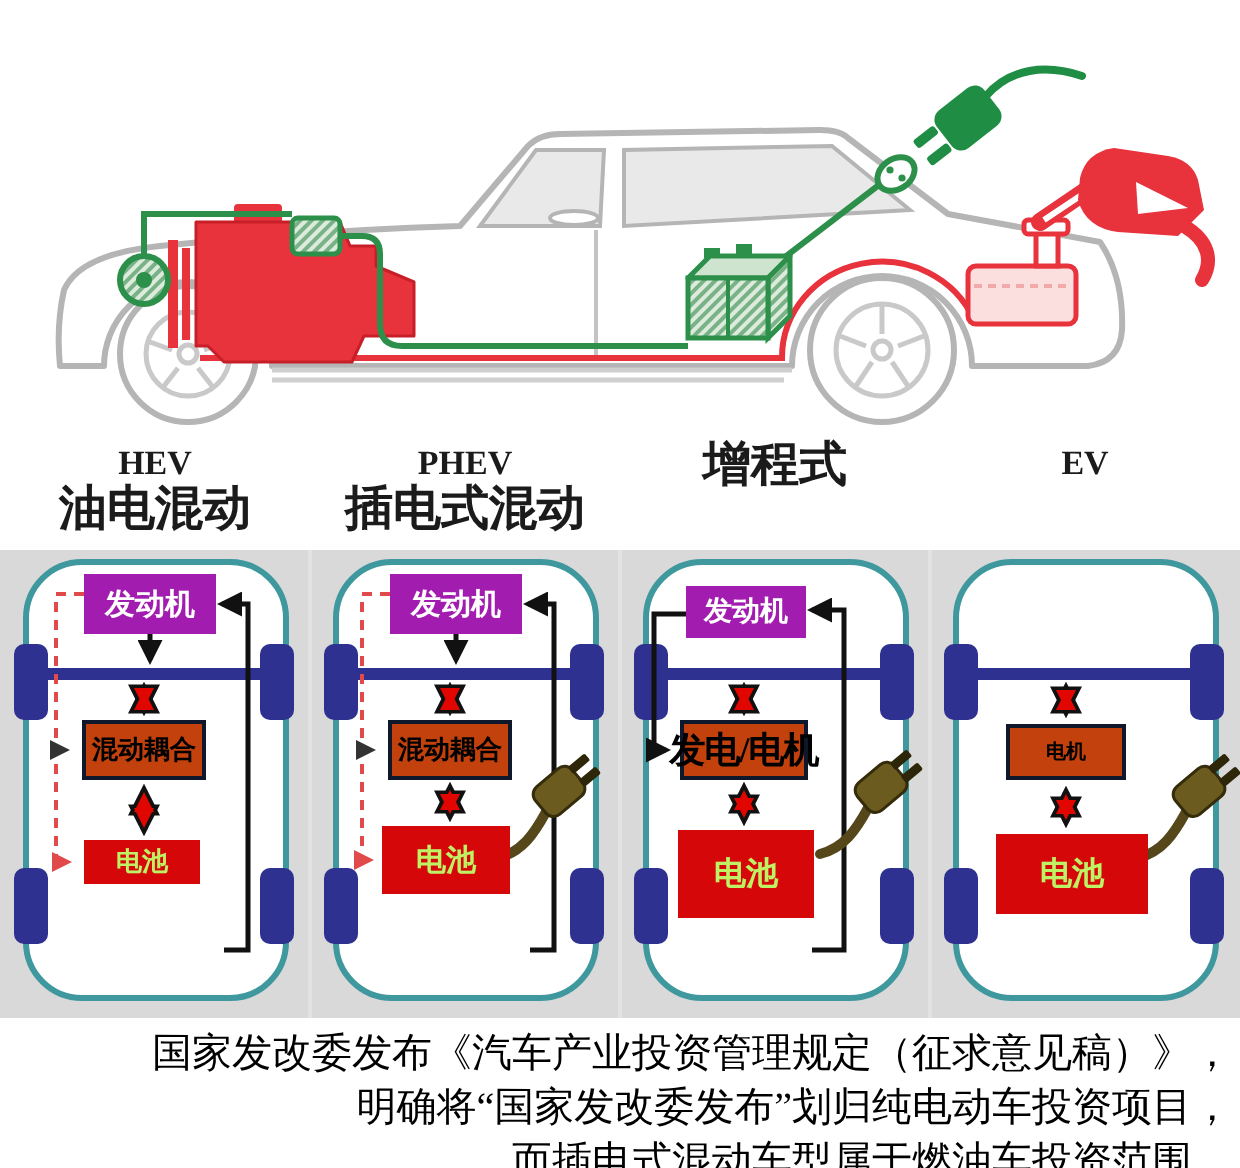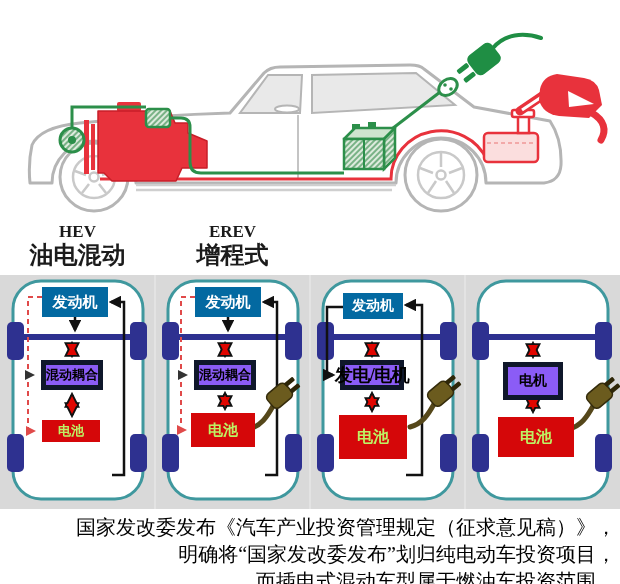--- a/index.html
+++ b/index.html
@@ -11,22 +11,22 @@
   .type-label{text-align:center;padding-top:2px;color:#1b1b1b;}
   .type-acronym{font-size:17px;font-weight:600;line-height:22px;}
   .type-name{font-size:24px;font-weight:600;line-height:24px;}
   .panels-row{position:absolute;top:248px;left:0;width:620px;height:234px;
               background:#d9d9d9;display:grid;grid-template-columns:repeat(4,155px);}
   .gutter{position:absolute;top:0;bottom:0;width:2px;background:#e3e3e3;}
   .panel{position:relative;width:155px;height:234px;}
   .panel svg{position:absolute;top:0;left:0;}
   .box{position:absolute;display:flex;align-items:center;justify-content:center;
        font-weight:bold;box-sizing:border-box;white-space:nowrap;}
-  .box.black{background:#0369a1;color:#fff;}
-  .box.blue{background:#8b5cf6;border:5px solid #0f172a;color:#000;}
+  .box.black{background:#a21caf;color:#fff;}
+  .box.blue{background:#c2410c;border:2px solid #0f172a;color:#000;}
   .box.red{background:#d50709;color:#bef264;}
   .caption{position:absolute;top:487px;left:4px;width:612px;color:#000;
            font-size:20px;line-height:27px;text-align:right;}
   
   .chassis{fill:#fff;stroke:#3f989e;stroke-width:3;}
   .wheel{fill:#2e3190;}
   .axle{fill:#2e3190;}
   .ln{stroke:#111;stroke-width:2.5;fill:none;}
   .dbl-b{stroke:#111;stroke-width:3.2;}
   .dbl-r{stroke:#e10600;stroke-width:2;}
@@ -147,24 +147,28 @@
       <path d="M592,86 C604,93 607,103 601,113" stroke="#e8323c" stroke-width="7" fill="none" stroke-linecap="round"></path>
     </g>
   </svg>
 
   <div class="labels-row">
     <div class="type-label">
       <div class="type-acronym">HEV</div>
       <div class="type-name">油电混动</div>
     </div>
     <div class="type-label">
-      <div class="type-acronym">EREV</div>
+      <div class="type-acronym">PHEV</div>
+      <div class="type-name">插电式混动</div>
+    </div>
+    <div class="type-label">
       <div class="type-name">增程式</div>
     </div>
     <div class="type-label">
+      <div class="type-acronym">EV</div>
     </div>
   </div>
 
   <div class="panels-row">
     <div class="gutter" style="left:154px"></div>
     <div class="gutter" style="left:309px"></div>
     <div class="gutter" style="left:464px"></div>
 
     <div class="panel">
       <svg width="155" height="234" viewBox="0 0 155 234">
@@ -241,21 +245,21 @@
           <rect class="wheel" x="130" y="47" width="17" height="38" rx="5"></rect>
         <rect class="wheel" x="7" y="159" width="17" height="38" rx="5"></rect>
           <rect class="wheel" x="130" y="159" width="17" height="38" rx="5"></rect>
         <rect class="axle" x="15" y="59" width="125" height="6"></rect>
         <line class="dbl-b" x1="68" y1="69" x2="68" y2="81" marker-start="url(#mk-black)" marker-end="url(#mk-black)"></line>
         <line class="dbl-r" x1="68" y1="72" x2="68" y2="78" marker-start="url(#mk-red)" marker-end="url(#mk-red)"></line>
         <line class="dbl-b" x1="68" y1="121" x2="68" y2="136" marker-start="url(#mk-black)" marker-end="url(#mk-black)"></line>
         <line class="dbl-r" x1="68" y1="124" x2="68" y2="133" marker-start="url(#mk-red)" marker-end="url(#mk-red)"></line>
         <use href="#plug-g" x="102" y="98"></use>
       </svg>
-      <div class="box blue" style="left:38px;top:87px;width:60px;height:38px;font-size:14px">电机</div>
+      <div class="box blue" style="left:38px;top:87px;width:60px;height:28px;font-size:10px">电机</div>
       <div class="box red" style="left:33px;top:142px;width:76px;height:40px;font-size:16px">电池</div>
     </div>
   </div>
 
   <div class="caption">
     <div>国家发改委发布《汽车产业投资管理规定（征求意见稿）》，</div>
     <div>明确将“国家发改委发布”划归纯电动车投资项目，</div>
     <div>而插电式混动车型属于燃油车投资范围。</div>
   </div>
 

